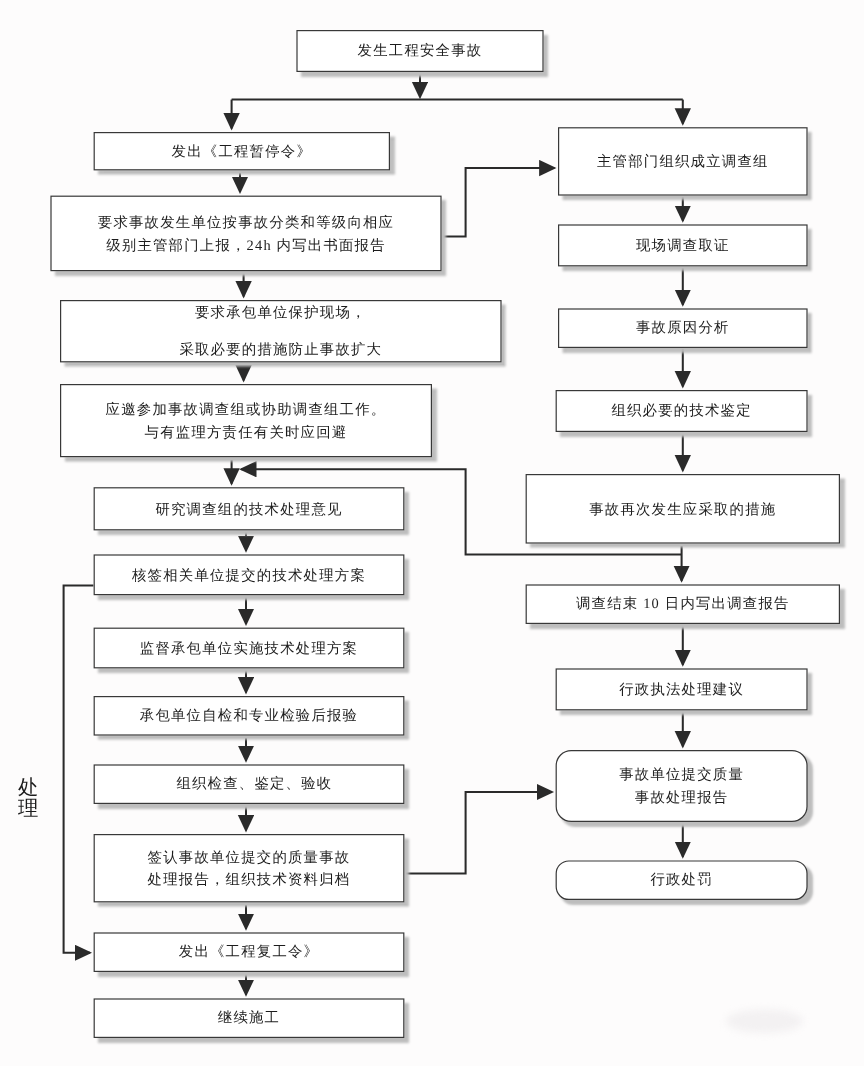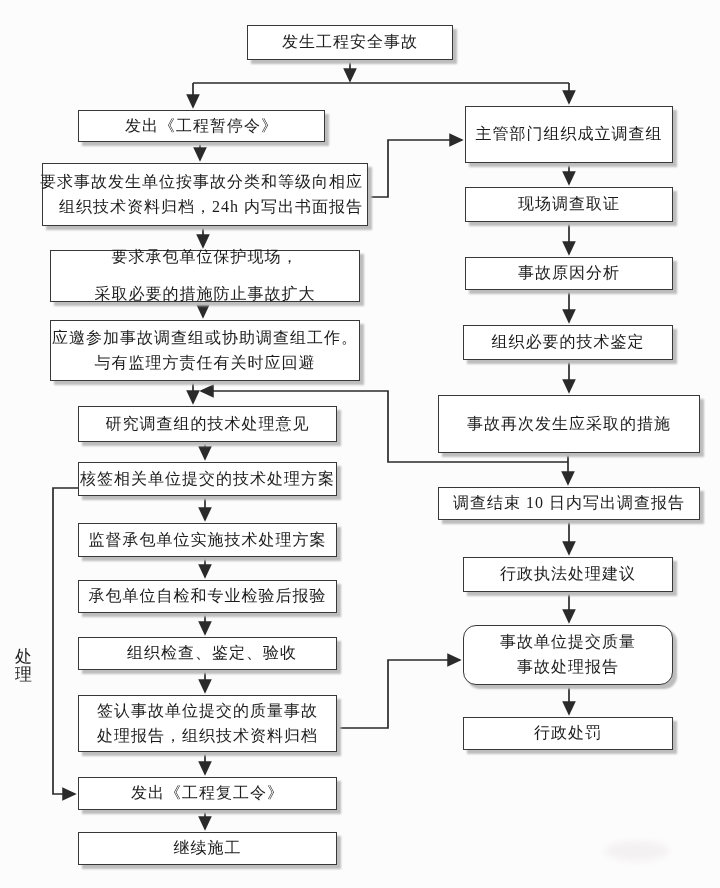--- a/index.html
+++ b/index.html
@@ -29,21 +29,21 @@
     position: absolute;
     box-sizing: border-box;
     background: var(--box-fill, #ffffff);
     border: 1.5px solid var(--box-border, #383838);
     box-shadow: 4px 4px 2px var(--box-shadow, #bdbdbd);
     display: flex;
     flex-direction: column;
     align-items: center;
     justify-content: center;
     text-align: center;
-    font-size: 16px;
+    font-size: 12px;
     line-height: 1.55;
     color: var(--text, #1c1c1c);
     padding: 2px 4px;
     letter-spacing: 1px;
   }
   .node-line { white-space: nowrap; }
   .side-label {
     position: absolute;
     left: 12px;
     top: 634px;
@@ -102,25 +102,25 @@
       <polyline points="569,592 569,622" marker-end="url(#arrowhead)"></polyline>
       <polyline points="569,685 569,714" marker-end="url(#arrowhead)"></polyline>
     </svg>
   <div>
       <div class="node" style="left: 247px; top: 25px; width: 206px; height: 35px;">
         <div class="node-line">发生工程安全事故</div>
       </div>
       <div class="node" style="left: 78px; top: 110px; width: 247px; height: 32px; text-align: right;">
         <div class="node-line">发出《工程暂停令》</div>
       </div>
-      <div class="node" style="left: 42px; top: 163px; width: 326px; height: 63px; align-items: flex-end;">
+      <div class="node" style="left: 42px; top: 163px; width: 326px; height: 63px;">
         <div class="node-line">要求事故发生单位按事故分类和等级向相应</div>
-        <div class="node-line">组织技术资料归档，24h 内写出书面报告</div>
+        <div class="node-line">级别主管部门上报，24h 内写出书面报告</div>
       </div>
-      <div class="node" style="left: 50px; top: 250px; width: 310px; height: 52px; gap: 12px;">
+      <div class="node" style="left: 50px; top: 250px; width: 368px; height: 52px; gap: 12px;">
         <div class="node-line">要求承包单位保护现场，</div>
         <div class="node-line">采取必要的措施防止事故扩大</div>
       </div>
       <div class="node" style="left: 50px; top: 320px; width: 310px; height: 61px;">
         <div class="node-line">应邀参加事故调查组或协助调查组工作。</div>
         <div class="node-line">与有监理方责任有关时应回避</div>
       </div>
       <div class="node" style="left: 78px; top: 406px; width: 259px; height: 36px;">
         <div class="node-line">研究调查组的技术处理意见</div>
       </div>
@@ -164,19 +164,19 @@
       <div class="node" style="left: 438px; top: 487px; width: 262px; height: 33px;">
         <div class="node-line">调查结束 10 日内写出调查报告</div>
       </div>
       <div class="node" style="left: 463px; top: 557px; width: 210px; height: 35px;">
         <div class="node-line">行政执法处理建议</div>
       </div>
       <div class="node" style="left: 463px; top: 625px; width: 210px; height: 60px; border-radius: 13px;">
         <div class="node-line">事故单位提交质量</div>
         <div class="node-line">事故处理报告</div>
       </div>
-      <div class="node" style="left: 463px; top: 717px; width: 210px; height: 33px;">
+      <div class="node" style="left: 463px; top: 717px; width: 210px; height: 33px; border-radius: 11px;">
         <div class="node-line">行政处罚</div>
       </div>
     </div>
   <div class="side-label">处理</div>
   <div class="watermark"></div>
 </div>
 
 </body></html>

